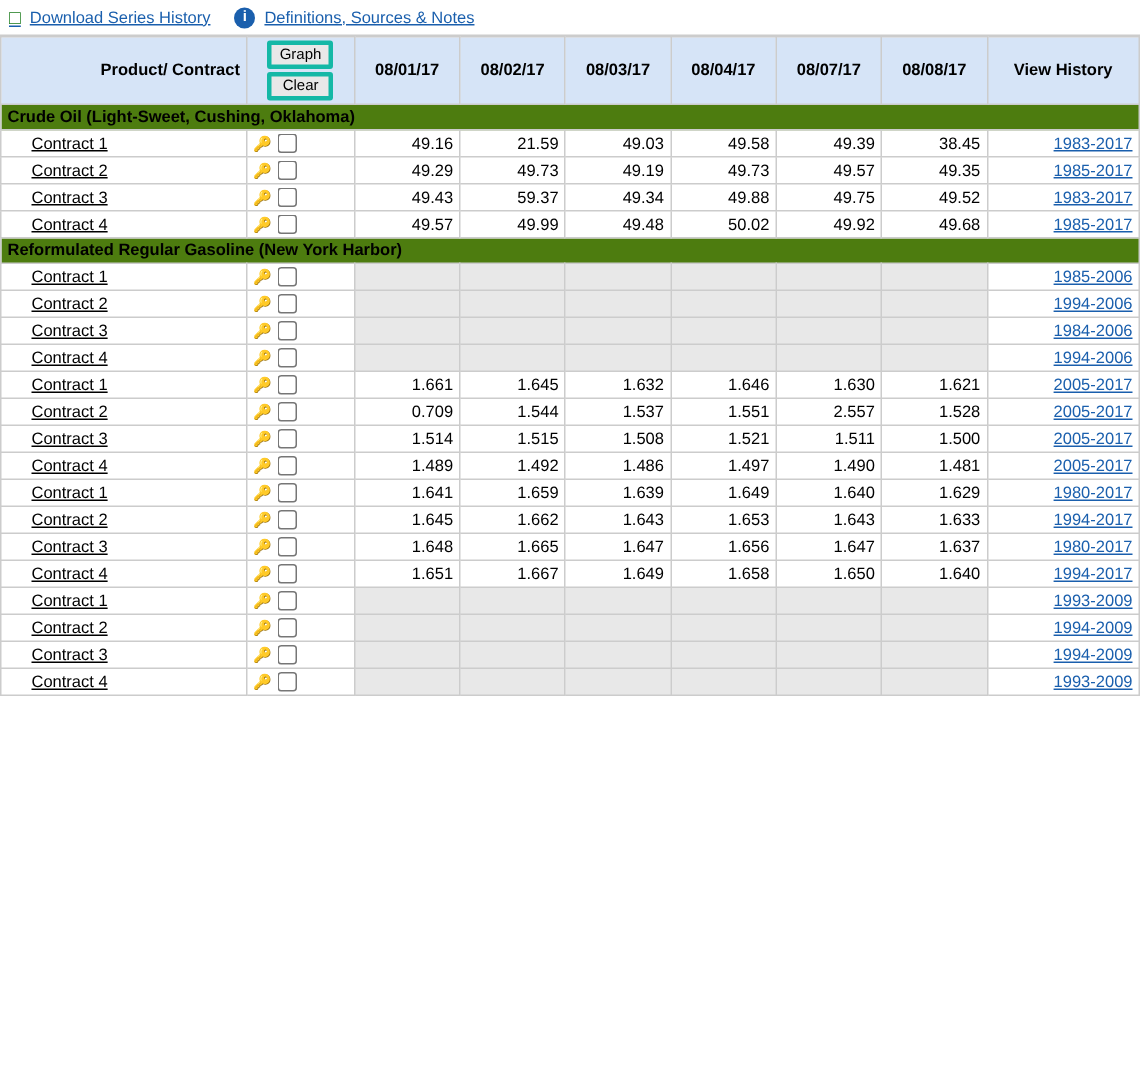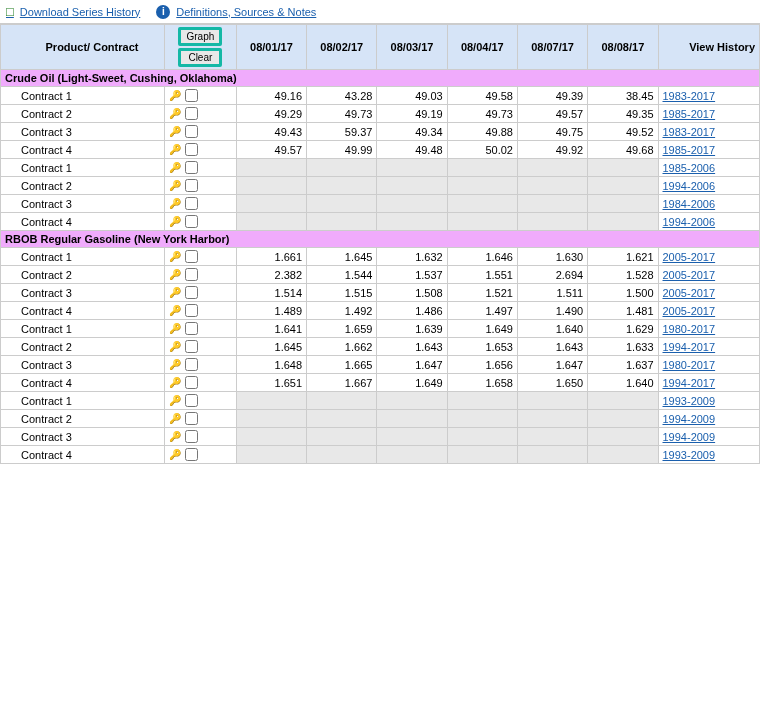--- a/index.html
+++ b/index.html
@@ -80,39 +80,39 @@
       font-size: 10px;
       padding: 1px 2px;
       background: #e8e8e8;
       border: 3px solid #14b8a6;
       cursor: pointer;
       border-radius: 2px;
     }
 
     
     .cat-row td {
-      background: #f0abfc;
+      background: #4d7c0f;
       font-weight: bold;
       color: #000;
     }
 
     
     .contract-row td {
       background: #fff;
       color: #000;
     }
     .contract-row td.label-col {
       padding-left: 20px;
       color: #000;
     }
     .contract-row td.value-col {
       text-align: right;
     }
     .contract-row td.history-col {
-      text-align: left;
+      text-align: right;
       color: #1a5fad;
       text-decoration: underline;
       cursor: pointer;
     }
     .contract-row td.empty-val {
       background: #e8e8e8;
     }
 
     .key-icon {
       display: inline-block;
@@ -127,32 +127,33 @@
       gap: 2px;
     }
 
     td.icons-td {
       white-space: nowrap;
       min-width: 44px;
     }
     td.product-label {
       font-weight: normal;
       text-align: left;
+      text-decoration: underline;
     }
     th.date-col {
       text-align: center;
       font-weight: bold;
       font-size: 11px;
     }
     th.view-hist {
+      text-align: center;
+      font-weight: bold;
+    }
+    th.product-header {
       text-align: right;
-      font-weight: bold;
-    }
-    th.product-header {
-      text-align: center;
       font-weight: bold;
       padding-left: 23px;
     }
   </style>
 </head>
 <body>
 
 <div class="top-bar">
   <div class="top-bar-left">
     <span class="excel-icon">□</span>
@@ -191,21 +192,21 @@
   </tr>
       <tr class="contract-row">
       <td class="product-label label-col">Contract 1</td>
       <td class="icons-td">
         <span class="icons-col">
           <span class="key-icon" title="key">🔑</span>
           <input type="checkbox" style="">
         </span>
       </td>
       <td class="value-col">49.16</td>
-        <td class="value-col">43.28</td>
+        <td class="value-col">21.59</td>
         <td class="value-col">49.03</td>
         <td class="value-col">49.58</td>
         <td class="value-col">49.39</td>
         <td class="value-col">38.45</td>
       <td class="history-col">1983-2017</td>
     </tr>
       <tr class="contract-row">
       <td class="product-label label-col">Contract 2</td>
       <td class="icons-td">
         <span class="icons-col">
@@ -246,20 +247,23 @@
         </span>
       </td>
       <td class="value-col">49.57</td>
         <td class="value-col">49.99</td>
         <td class="value-col">49.48</td>
         <td class="value-col">50.02</td>
         <td class="value-col">49.92</td>
         <td class="value-col">49.68</td>
       <td class="history-col">1985-2017</td>
     </tr>
+      <tr class="cat-row">
+    <td colspan="9">Reformulated Regular Gasoline (New York Harbor)</td>
+  </tr>
       <tr class="contract-row">
       <td class="product-label label-col">Contract 1</td>
       <td class="icons-td">
         <span class="icons-col">
           <span class="key-icon" title="key">🔑</span>
           <input type="checkbox" style="">
         </span>
       </td>
       <td class="value-col empty-val"></td>
         <td class="value-col empty-val"></td>
@@ -310,23 +314,20 @@
         </span>
       </td>
       <td class="value-col empty-val"></td>
         <td class="value-col empty-val"></td>
         <td class="value-col empty-val"></td>
         <td class="value-col empty-val"></td>
         <td class="value-col empty-val"></td>
         <td class="value-col empty-val"></td>
       <td class="history-col">1994-2006</td>
     </tr>
-      <tr class="cat-row">
-    <td colspan="9">RBOB Regular Gasoline (New York Harbor)</td>
-  </tr>
       <tr class="contract-row">
       <td class="product-label label-col">Contract 1</td>
       <td class="icons-td">
         <span class="icons-col">
           <span class="key-icon" title="key">🔑</span>
           <input type="checkbox" style="">
         </span>
       </td>
       <td class="value-col">1.661</td>
         <td class="value-col">1.645</td>
@@ -337,25 +338,25 @@
       <td class="history-col">2005-2017</td>
     </tr>
       <tr class="contract-row">
       <td class="product-label label-col">Contract 2</td>
       <td class="icons-td">
         <span class="icons-col">
           <span class="key-icon" title="key">🔑</span>
           <input type="checkbox" style="">
         </span>
       </td>
-      <td class="value-col">2.382</td>
+      <td class="value-col">0.709</td>
         <td class="value-col">1.544</td>
         <td class="value-col">1.537</td>
         <td class="value-col">1.551</td>
-        <td class="value-col">2.694</td>
+        <td class="value-col">2.557</td>
         <td class="value-col">1.528</td>
       <td class="history-col">2005-2017</td>
     </tr>
       <tr class="contract-row">
       <td class="product-label label-col">Contract 3</td>
       <td class="icons-td">
         <span class="icons-col">
           <span class="key-icon" title="key">🔑</span>
           <input type="checkbox" style="">
         </span>

